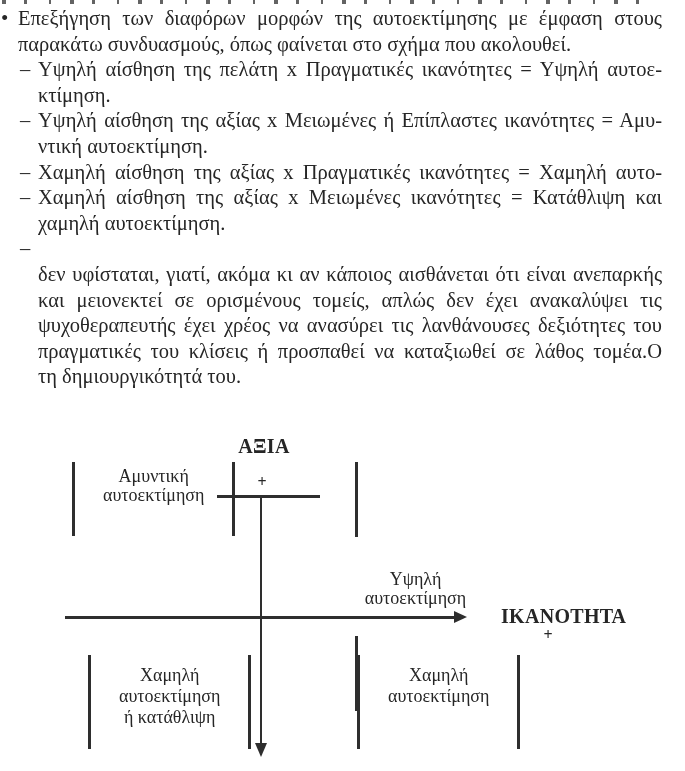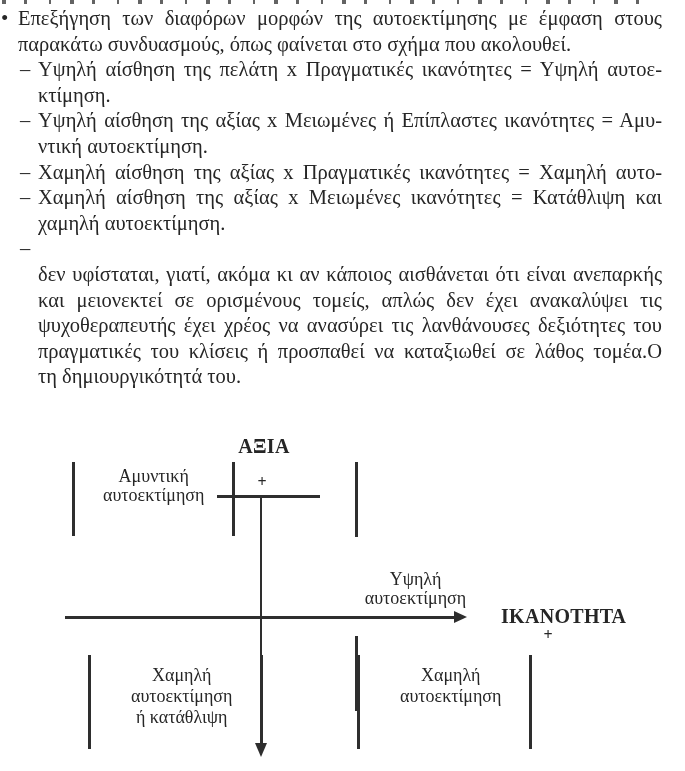--- a/index.html
+++ b/index.html
@@ -36,21 +36,21 @@
   .hline, .vline { position:absolute; background:#2e2e2e; }
   .arr-right { position:absolute; width:0; height:0;
     border-top:6.25px solid transparent; border-bottom:6.25px solid transparent;
     border-left:13px solid #2e2e2e; }
   .arr-down { position:absolute; width:0; height:0;
     border-left:6.25px solid transparent; border-right:6.25px solid transparent;
     border-top:14px solid #2e2e2e; }
   .q { position:absolute; display:flex;gap:28px; }
   .bar { width:3px; background:#2e2e2e; height:100%; flex:none; }
   .qt { flex:1; text-align:center; font-size:18px; line-height:19px; padding-top:5px; }
-  .q.tall .qt { line-height:20.8px; padding-top:10px;margin-left:12px; }
+  .q.tall .qt { line-height:20.8px; padding-top:10px; }
 </style>
 </head>
 <body>
 
 <div class="remnant"></div>
 
 <div class="textcol">
   <div class="ln pb j"><span class="mk bullet">•</span><span>Επεξήγηση των διαφόρων μορφών της αυτοεκτίμησης με έμφαση στους</span></div>
   <div class="ln pb"><span>παρακάτω συνδυασμούς, όπως φαίνεται στο σχήμα που ακολουθεί.</span></div>
   <div class="ln pd j"><span class="mk dash">–</span><span>Υψηλή αίσθηση της πελάτη x Πραγματικές ικανότητες = Υψηλή αυτοε-</span></div>

